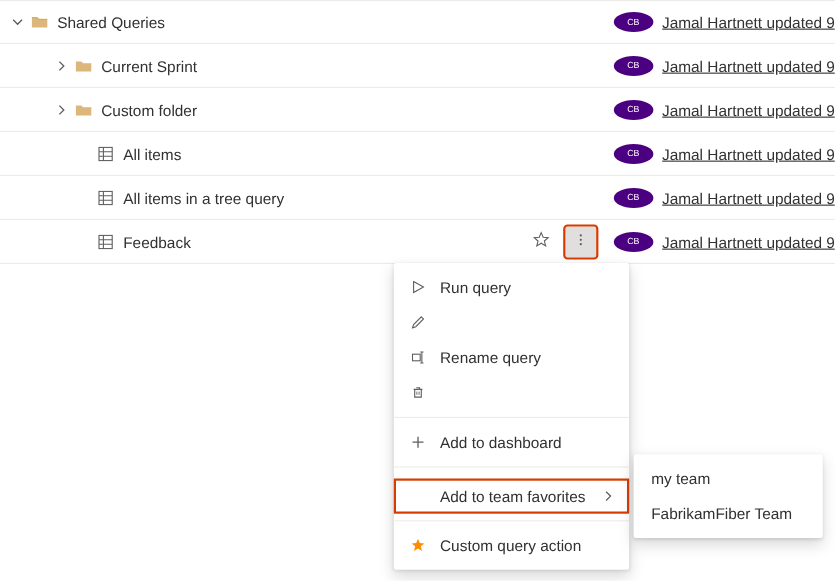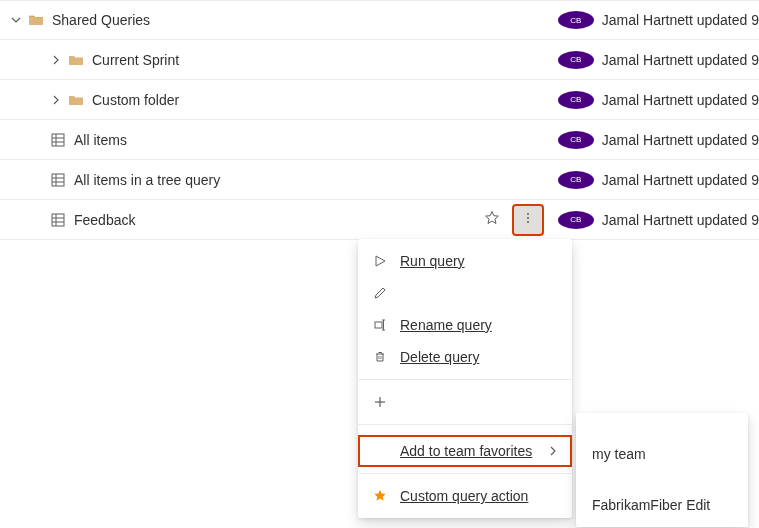--- a/index.html
+++ b/index.html
@@ -23,21 +23,21 @@
     }
     .tree-row:first-child { border-top: 1px solid #edebe9; }
     .row-left {
       display: flex;
       align-items: center;
       flex: 1;
       min-width: 0;
     }
     .indent-0 { padding-left: 8px; }
     .indent-1 { padding-left: 48px; }
-    .indent-2 { padding-left: 30px; }
+    .indent-2 { padding-left: 68px; }
     .chevron {
       width: 16px;
       height: 16px;
       display: flex;
       align-items: center;
       justify-content: center;
       margin-right: 4px;
       color: #605e5c;
       cursor: pointer;
     }
@@ -89,21 +89,21 @@
       height: 18px;
       border-radius: 50%;
       background: #4b0082;
       color: #fff;
       font-size: 8px;
       display: flex;
       align-items: center;
       justify-content: center;
       font-weight: 400;
     }
-    .mod-text { white-space: nowrap; overflow: hidden; }
+    .mod-text { white-space: nowrap; overflow: hidden; text-decoration: underline; }
     
     .context-menu {
       position: absolute;
       left: 358px;
       top: 239px;
       width: 214px;
       background: #fff;
       box-shadow: 0 6px 14px rgba(0,0,0,0.15), 0 1px 3px rgba(0,0,0,0.1);
       border-radius: 2px;
       z-index: 10;
@@ -120,21 +120,21 @@
     }
     .menu-icon {
       width: 16px;
       height: 16px;
       display: flex;
       align-items: center;
       justify-content: center;
       color: #605e5c;
       font-size: 14px;
     }
-    .menu-label { flex: 1; text-decoration: underline; }
+    .menu-label { flex: 1; }
     .menu-sep {
       height: 1px;
       background: #edebe9;
       margin: 6px 0;
     }
     .menu-item.no-icon .menu-icon { visibility: hidden; }
     .menu-item.highlighted {
       outline: 2px solid #d83b01;
       outline-offset: -2px;
       margin-top: 10px;
@@ -154,21 +154,20 @@
       border-radius: 2px;
       z-index: 11;
       padding: 6px 0;
     }
     .submenu-item {
       height: 32px;
       display: flex;
       align-items: center;
       padding: 0 16px;
       cursor: pointer;
-      margin-top: 19px;
     }
   </style>
 </head>
 <body>
 
 <div class="tree-list">
 
   <div class="tree-row">
     <div class="row-left indent-0">
       <span class="chevron">
@@ -335,32 +334,32 @@
     <span class="menu-label">Rename query</span>
   </div>
   <div class="menu-item">
     <span class="menu-icon">
       <svg width="12" height="12" viewBox="0 0 12 12">
           <path d="M2 3 H10 M3 3 V10 H9 V3 M4.5 1.5 H7.5 V3" fill="none" stroke="#605e5c" stroke-width="1"></path>
           <line x1="5" y1="5" x2="5" y2="8" stroke="#605e5c" stroke-width="0.8"></line>
           <line x1="7" y1="5" x2="7" y2="8" stroke="#605e5c" stroke-width="0.8"></line>
         </svg>
     </span>
-    <span class="menu-label">Delete query</span>
   </div>
 
   <div class="menu-sep"></div>
 
   <div class="menu-item">
     <span class="menu-icon">
       <svg width="12" height="12" viewBox="0 0 12 12">
           <line x1="6" y1="1" x2="6" y2="11" stroke="#605e5c" stroke-width="1.2"></line>
           <line x1="1" y1="6" x2="11" y2="6" stroke="#605e5c" stroke-width="1.2"></line>
         </svg>
     </span>
+    <span class="menu-label">Add to dashboard</span>
   </div>
 
   <div class="menu-sep"></div>
 
   <div class="menu-item no-icon highlighted">
     <span class="menu-icon"></span>
     <span class="menu-label">Add to team favorites</span>
     <span class="submenu-arrow">
       <svg width="10" height="10" viewBox="0 0 10 10">
           <path d="M3 1 L7 5 L3 9" fill="none" stroke="#605e5c" stroke-width="1.2"></path>
@@ -378,15 +377,15 @@
     </span>
     <span class="menu-label">Custom query action</span>
   </div>
 </div>
 
 <div class="submenu">
   <div class="submenu-item">
     <span>my team</span>
   </div>
   <div class="submenu-item">
-    <span>FabrikamFiber Edit</span>
+    <span>FabrikamFiber Team</span>
   </div>
 </div>
 
 </body></html>

